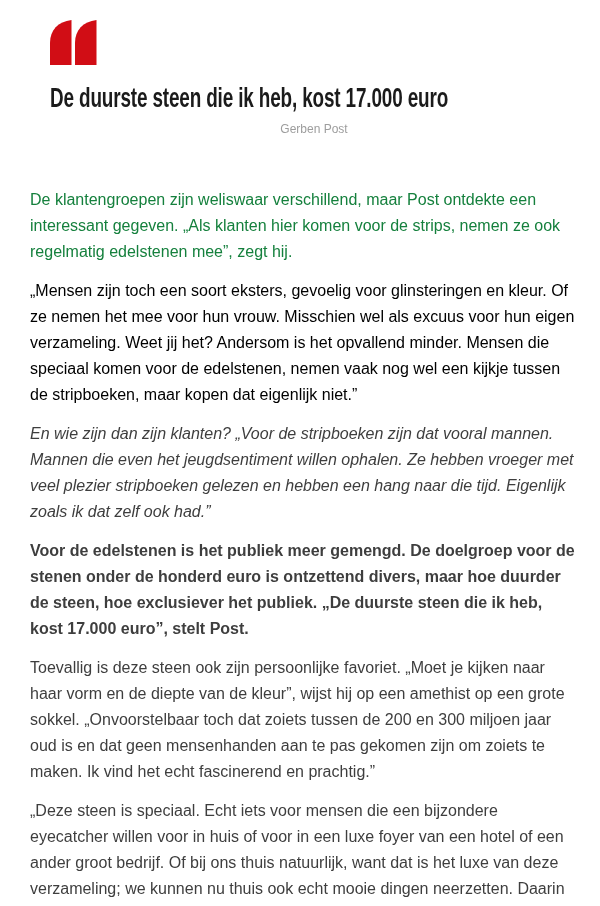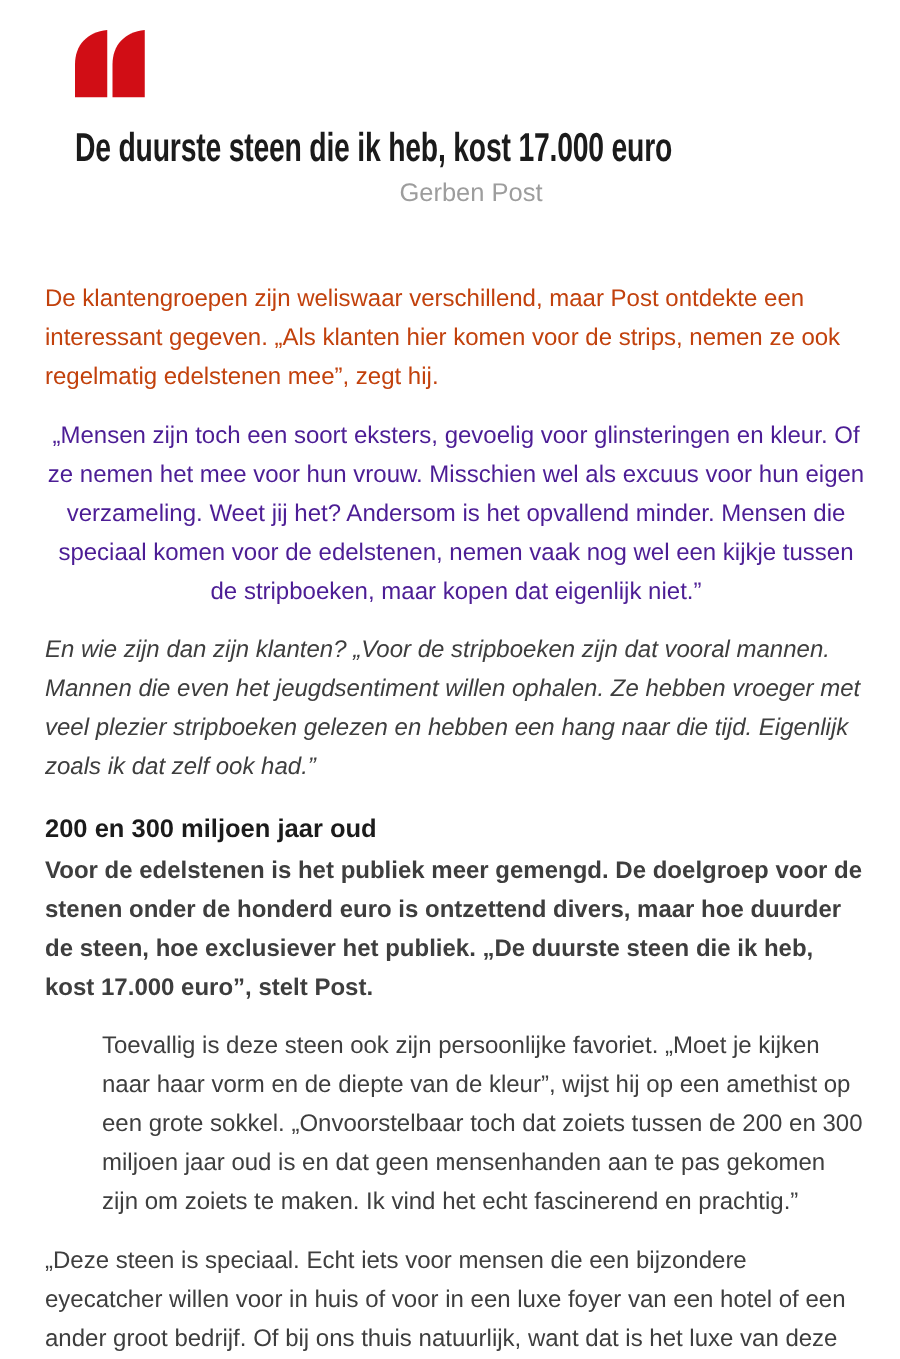--- a/index.html
+++ b/index.html
@@ -36,21 +36,21 @@
     font-weight: 700;
     color: #1b1b1b;
     letter-spacing: -0.2px;
     white-space: nowrap;
     transform: scaleX(0.70);
     transform-origin: left center;
     width: max-content;
   }
   .article-author {
     margin-top: 7px;
-    font-size: 17px;
+    font-size: 12px;
     line-height: 20px;
     color: #9d9d9d;
     font-weight: 400;
   }
   
   .article-body {
     margin-top: 27px;
   }
   .article-body p {
     margin: 0 0 13px 0;
@@ -79,28 +79,27 @@
       </svg>
     </span>
 
     <h1 class="article-title" style="color: rgb(27, 27, 27);">De duurste steen die ik heb, kost 17.000 euro</h1>
 
     <div class="article-author" style="color: rgb(157, 157, 157);">Gerben Post</div>
   </header>
 
   <main class="article-body">
 
-    <p style="color: #c2410c; margin-top: 48px;">De klantengroepen zijn weliswaar verschillend, maar Post ontdekte een interessant gegeven. „Als klanten hier komen voor de strips, nemen ze ook regelmatig edelstenen mee”, zegt hij.</p>
+    <p style="color: #15803d; margin-top: 48px;">De klantengroepen zijn weliswaar verschillend, maar Post ontdekte een interessant gegeven. „Als klanten hier komen voor de strips, nemen ze ook regelmatig edelstenen mee”, zegt hij.</p>
 
-    <p style="color: #4c1d95; text-align: center;">„Mensen zijn toch een soort eksters, gevoelig voor glinsteringen en kleur. Of ze nemen het mee voor hun vrouw. Misschien wel als excuus voor hun eigen verzameling. Weet jij het? Andersom is het opvallend minder. Mensen die speciaal komen voor de edelstenen, nemen vaak nog wel een kijkje tussen de stripboeken, maar kopen dat eigenlijk niet.”</p>
+    <p style="color: #000000;">„Mensen zijn toch een soort eksters, gevoelig voor glinsteringen en kleur. Of ze nemen het mee voor hun vrouw. Misschien wel als excuus voor hun eigen verzameling. Weet jij het? Andersom is het opvallend minder. Mensen die speciaal komen voor de edelstenen, nemen vaak nog wel een kijkje tussen de stripboeken, maar kopen dat eigenlijk niet.”</p>
 
     <p style="color: rgb(62, 62, 62); font-style: italic;">En wie zijn dan zijn klanten? „Voor de stripboeken zijn dat vooral mannen. Mannen die even het jeugdsentiment willen ophalen. Ze hebben vroeger met veel plezier stripboeken gelezen en hebben een hang naar die tijd. Eigenlijk zoals ik dat zelf ook had.”</p>
 
-    <h2 class="section-subheading" style="color: rgb(27, 27, 27);">200 en 300 miljoen jaar oud</h2>
 
     <p style="color: rgb(62, 62, 62); font-weight: bold;">Voor de edelstenen is het publiek meer gemengd. De doelgroep voor de stenen onder de honderd euro is ontzettend divers, maar hoe duurder de steen, hoe exclusiever het publiek. „De duurste steen die ik heb, kost 17.000 euro”, stelt Post.</p>
 
-    <p style="color: rgb(62, 62, 62); margin-left: 38px;">Toevallig is deze steen ook zijn persoonlijke favoriet. „Moet je kijken naar haar vorm en de diepte van de kleur”, wijst hij op een amethist op een grote sokkel. „Onvoorstelbaar toch dat zoiets tussen de 200 en 300 miljoen jaar oud is en dat geen mensenhanden aan te pas gekomen zijn om zoiets te maken. Ik vind het echt fascinerend en prachtig.”</p>
+    <p style="color: rgb(62, 62, 62);">Toevallig is deze steen ook zijn persoonlijke favoriet. „Moet je kijken naar haar vorm en de diepte van de kleur”, wijst hij op een amethist op een grote sokkel. „Onvoorstelbaar toch dat zoiets tussen de 200 en 300 miljoen jaar oud is en dat geen mensenhanden aan te pas gekomen zijn om zoiets te maken. Ik vind het echt fascinerend en prachtig.”</p>
 
     <p style="color: rgb(62, 62, 62);">„Deze steen is speciaal. Echt iets voor mensen die een bijzondere eyecatcher willen voor in huis of voor in een luxe foyer van een hotel of een ander groot bedrijf. Of bij ons thuis natuurlijk, want dat is het luxe van deze verzameling; we kunnen nu thuis ook echt mooie dingen neerzetten. Daarin had mijn vrouw wel gelijk. Zoiets verzamelen is veel mooier dan al die stoffige, bruine dozen.’’</p>
 
   </main>
 </div>
 
 </body></html>

